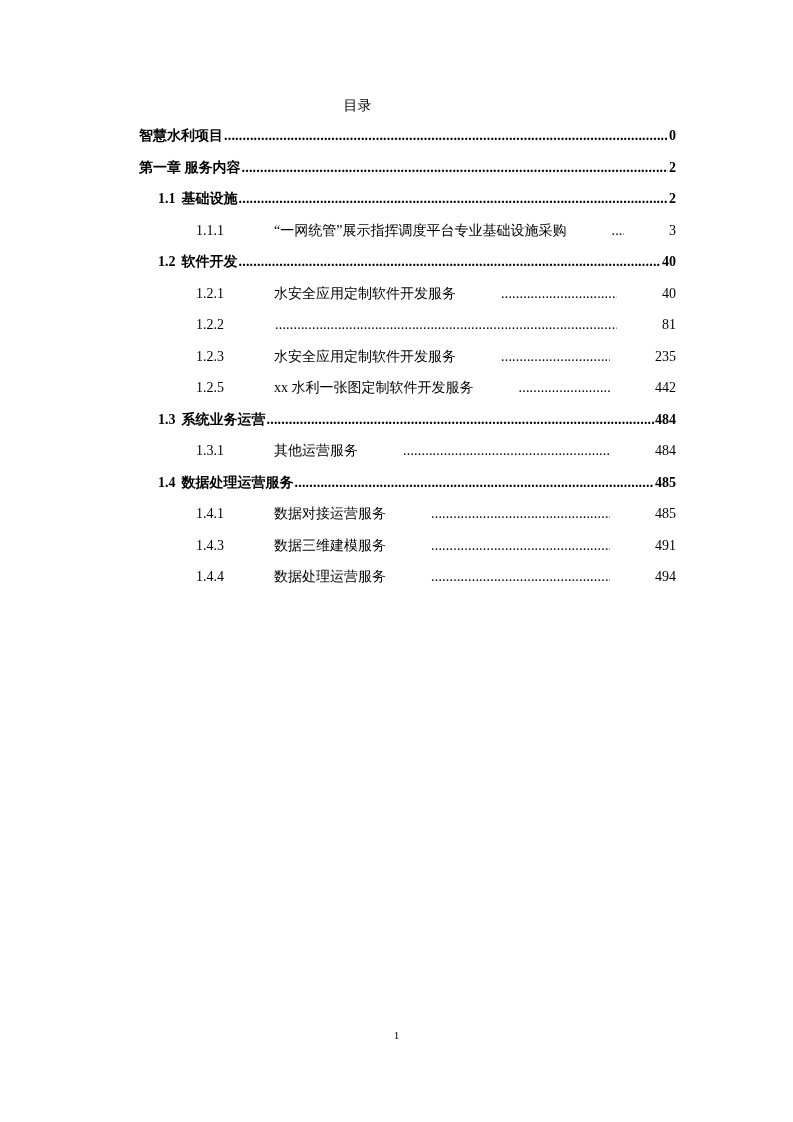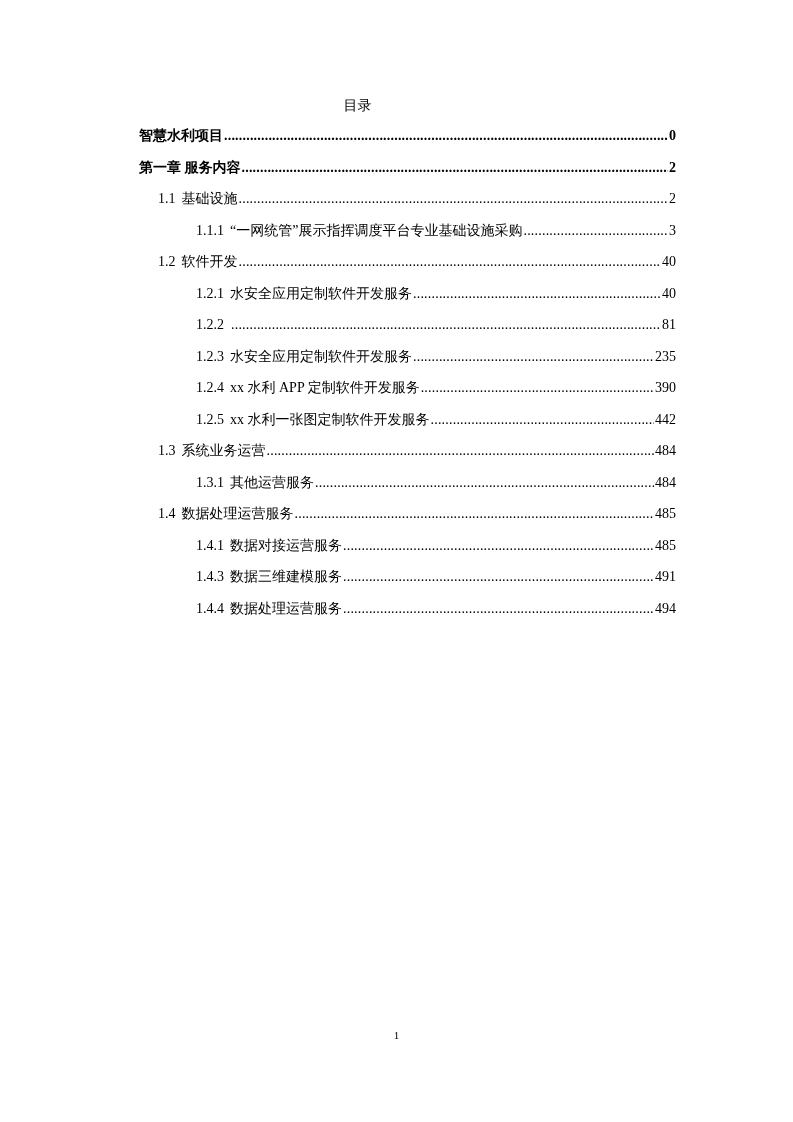--- a/index.html
+++ b/index.html
@@ -41,22 +41,22 @@
     .toc-row {
       display: flex;
       align-items: center;
       height: 31.5px;
       line-height: 31.5px;
       font-size: 14px;
       white-space: nowrap;
       overflow: hidden;
     }
     .toc-row.level-0 { padding-left: 0; font-weight: bold; }
-    .toc-row.level-1 { padding-left: 19px; font-weight: normal; }
-    .toc-row.level-2 { padding-left: 57px; font-weight: normal; }
+    .toc-row.level-1 { padding-left: 19px; font-weight: bold; }
+    .toc-row.level-2 { padding-left: 57px; font-weight: normal; gap: 44px; }
     .toc-row .num {
       flex: 0 0 auto;
       margin-right: 6px;
     }
     .toc-row .label {
       flex: 0 0 auto;
     }
     .toc-row .leader {
       flex: 1 1 auto;
       overflow: hidden;
@@ -133,26 +133,20 @@
       <span class="leader"></span>
       <span class="page-num">81</span>
     </div>
     <div class="toc-row level-2">
       <span class="num">1.2.3</span>
       <span class="label">水安全应用定制软件开发服务</span>
       <span class="leader"></span>
       <span class="page-num">235</span>
     </div>
     <div class="toc-row level-2">
-      <span class="num">1.2.4</span>
-      <span class="label">xx 水利 APP 定制软件开发服务</span>
-      <span class="leader"></span>
-      <span class="page-num">390</span>
-    </div>
-    <div class="toc-row level-2">
       <span class="num">1.2.5</span>
       <span class="label">xx 水利一张图定制软件开发服务</span>
       <span class="leader"></span>
       <span class="page-num">442</span>
     </div>
     <div class="toc-row level-1">
       <span class="num">1.3</span>
       <span class="label">系统业务运营</span>
       <span class="leader"></span>
       <span class="page-num">484</span>

